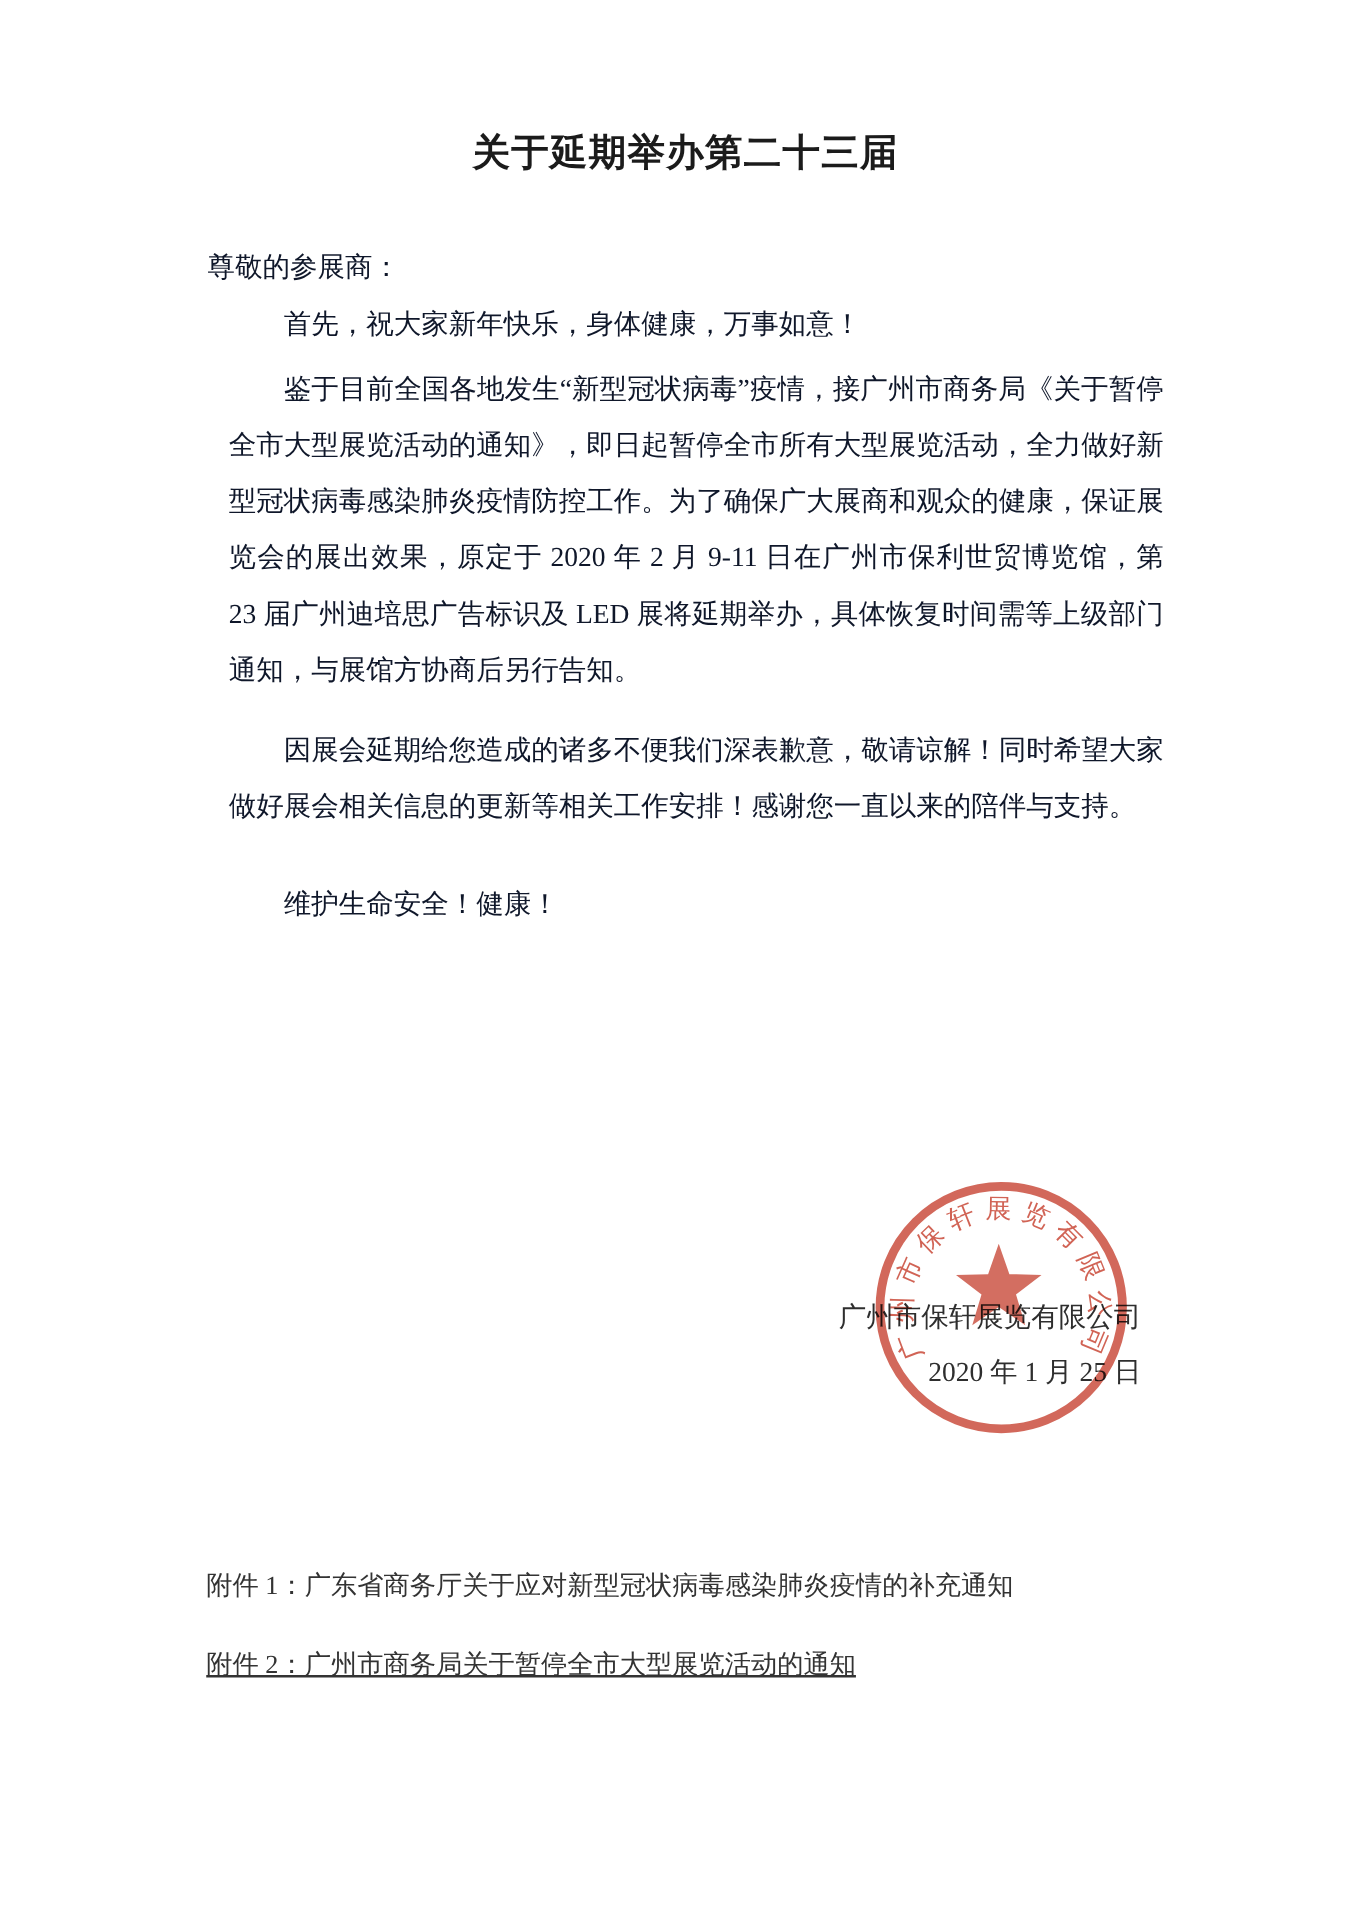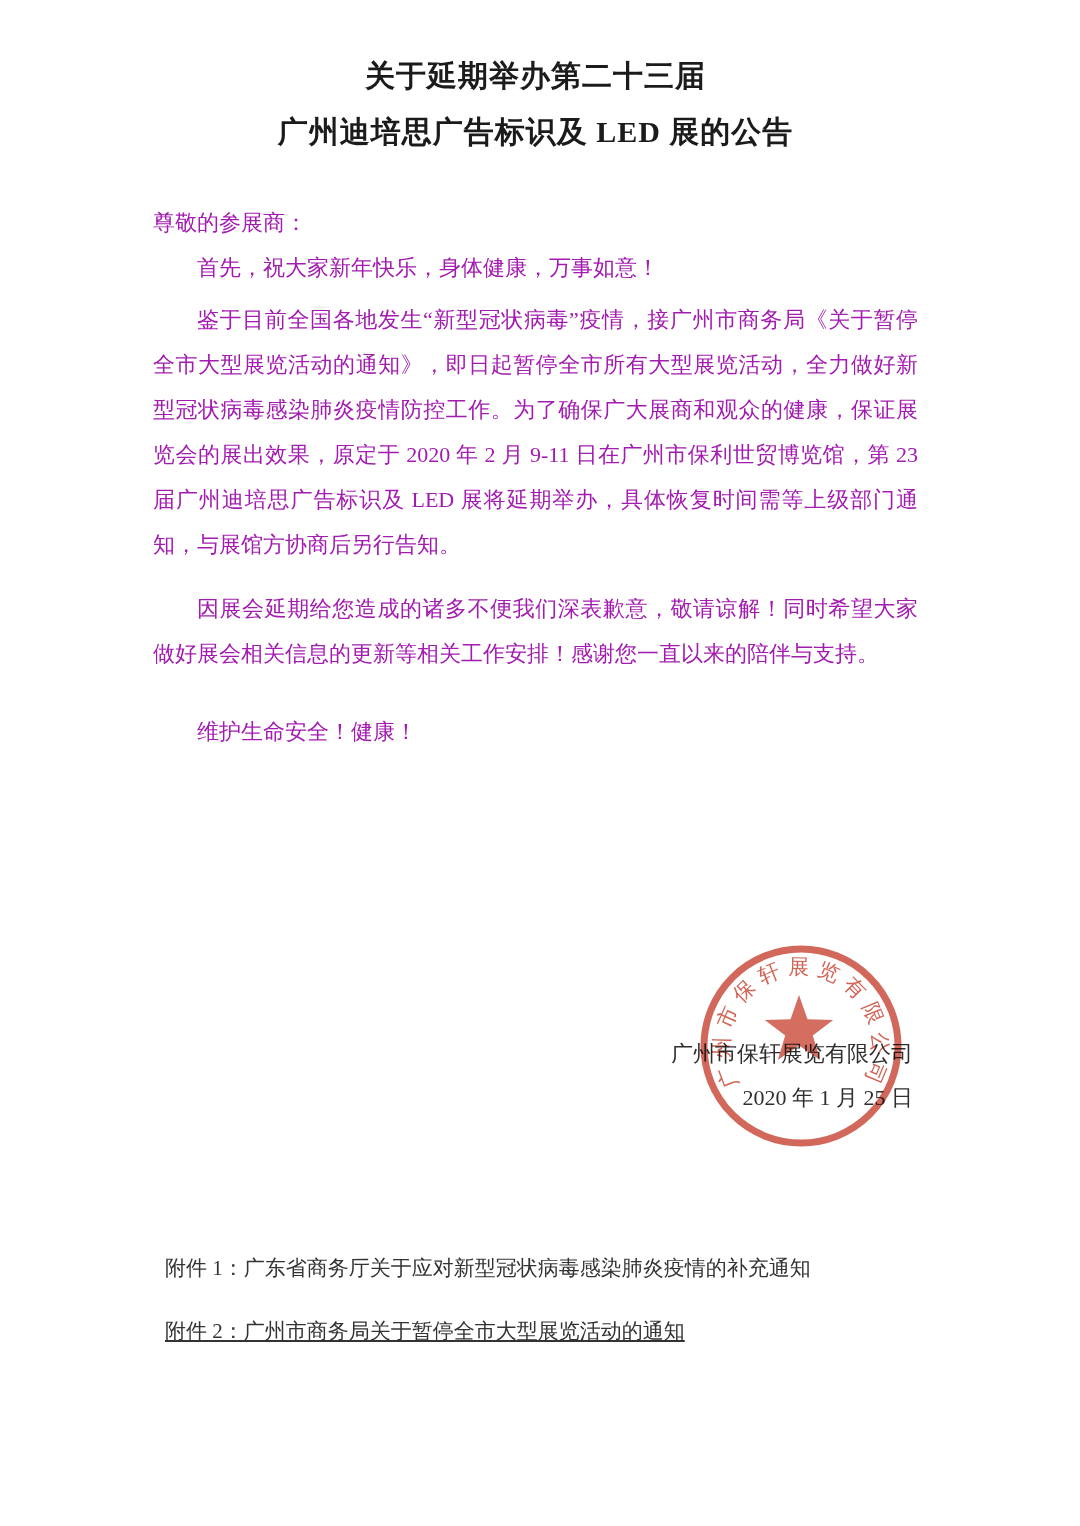--- a/index.html
+++ b/index.html
@@ -7,43 +7,43 @@
     position: relative;
     width: 1080px;
     height: 1526px;
     background: #ffffff;
     font-family: "Liberation Serif", "DejaVu Serif", serif;
     color: #333333;
     overflow: hidden;
   }
   .content {
     position: absolute;
-    left: 153px;
+    left: 166px;
     top: 0;
     width: 765px;
-    padding-top: 58px;
+    padding-top: 105px;
   }
   .doc-title {
     text-align: center;
     font-weight: bold;
     color: #1b1b1b;
     font-size: 30px;
     line-height: 36px;
     letter-spacing: 1px;
   }
   .doc-title.second { margin-top: 20px; }
   .body-text {
     font-size: 22px;
     line-height: 45px;
-    color: #a21caf;
+    color: #0f172a;
     text-align: justify;
     margin: 0;
   }
   .salutation { margin-top: 50px; }
-  .indent { text-indent: 2em; }
+  .indent { text-indent: 2em; margin-left: 17px; }
   .p-wish    { margin-top: 0; }
   .p-main    { margin-top: 7px; }
   .p-apology { margin-top: 19px; }
   .p-action  { margin-top: 27px; }
   .p-wish2   { margin-top: 33px; }
   .signature {
     position: absolute;
     top: 1032px;
     right: 167px;
     text-align: right;
@@ -81,21 +81,20 @@
   }
   .attachment-line + .attachment-line { margin-top: 39px; text-decoration: underline; }
 </style>
 </head>
 <body>
 
 <div class="page">
 
   <div class="content">
     <div class="doc-title">关于延期举办第二十三届</div>
-    <div class="doc-title second">广州迪培思广告标识及 LED 展的公告</div>
 
     <p class="body-text salutation">尊敬的参展商：</p>
     <p class="body-text indent p-wish">首先，祝大家新年快乐，身体健康，万事如意！</p>
     <p class="body-text indent p-main">鉴于目前全国各地发生“新型冠状病毒”疫情，接广州市商务局《关于暂停全市大型展览活动的通知》，即日起暂停全市所有大型展览活动，全力做好新型冠状病毒感染肺炎疫情防控工作。为了确保广大展商和观众的健康，保证展览会的展出效果，原定于 2020 年 2 月 9-11 日在广州市保利世贸博览馆，第 23 届广州迪培思广告标识及 LED 展将延期举办，具体恢复时间需等上级部门通知，与展馆方协商后另行告知。</p>
     <p class="body-text indent p-apology">因展会延期给您造成的诸多不便我们深表歉意，敬请谅解！同时希望大家做好展会相关信息的更新等相关工作安排！感谢您一直以来的陪伴与支持。</p>
     <p class="body-text indent p-wish2">维护生命安全！健康！</p>
   </div>
 
   <div class="signature">
     <div>广州市保轩展览有限公司</div>

